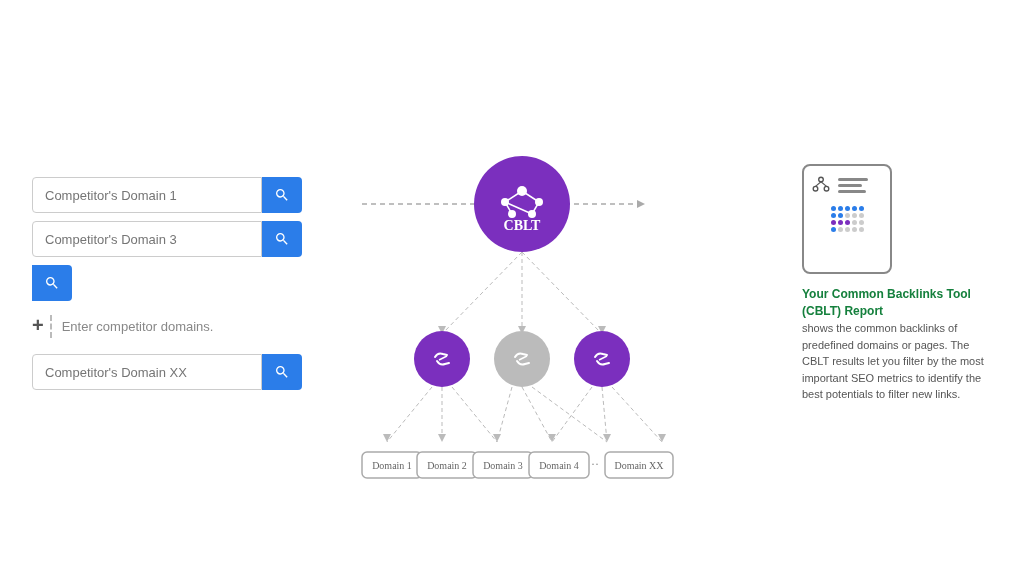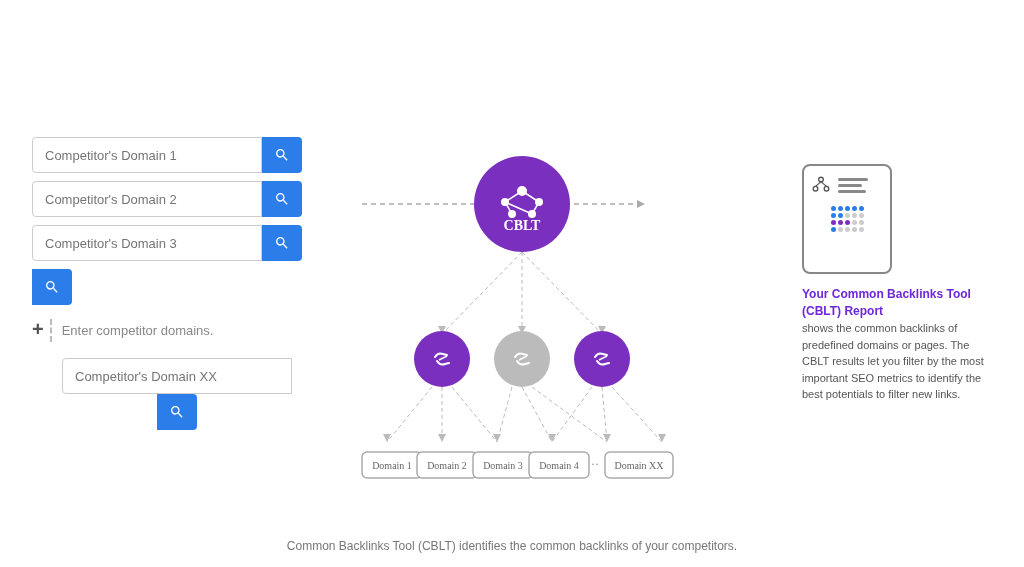--- a/index.html
+++ b/index.html
@@ -71,21 +71,20 @@
     }
 
     .search-icon-svg {
       width: 16px;
       height: 16px;
       fill: white;
     }
 
     .last-input-row {
       margin-top: 4px;
-      flex-direction: column;
     }
 
     
     .center-diagram {
       flex: 1;
       display: flex;
       align-items: center;
       justify-content: center;
       position: relative;
       height: 480px;
@@ -154,21 +153,21 @@
       border-radius: 50%;
     }
 
     .dot-blue { background: #2b7de9; }
     .dot-purple { background: #7b2fbe; }
     .dot-gray { background: #ccc; }
 
     .report-title {
       font-size: 12px;
       font-weight: bold;
-      color: #6d28d9;
+      color: #15803d;
       line-height: 1.4;
     }
 
     .report-description {
       font-size: 11px;
       color: #555;
       line-height: 1.5;
     }
 
     
@@ -185,28 +184,20 @@
   </style>
 </head>
 <body>
 
 <div class="main-container">
   <div class="content-area">
 
     <div class="left-column">
       <div class="input-row">
         <input class="domain-input" type="text" placeholder="Competitor's Domain 1" style="">
-        <button class="search-btn">
-          <svg class="search-icon-svg" viewBox="0 0 24 24">
-              <path d="M15.5 14h-.79l-.28-.27A6.471 6.471 0 0 0 16 9.5 6.5 6.5 0 1 0 9.5 16c1.61 0 3.09-.59 4.23-1.57l.27.28v.79l5 4.99L20.49 19l-4.99-5zm-6 0C7.01 14 5 11.99 5 9.5S7.01 5 9.5 5 14 7.01 14 9.5 11.99 14 9.5 14z"></path>
-            </svg>
-        </button>
-      </div>
-      <div class="input-row">
-        <input class="domain-input" type="text" placeholder="Competitor's Domain 2" style="">
         <button class="search-btn">
           <svg class="search-icon-svg" viewBox="0 0 24 24">
               <path d="M15.5 14h-.79l-.28-.27A6.471 6.471 0 0 0 16 9.5 6.5 6.5 0 1 0 9.5 16c1.61 0 3.09-.59 4.23-1.57l.27.28v.79l5 4.99L20.49 19l-4.99-5zm-6 0C7.01 14 5 11.99 5 9.5S7.01 5 9.5 5 14 7.01 14 9.5 11.99 14 9.5 14z"></path>
             </svg>
         </button>
       </div>
       <div class="input-row">
         <input class="domain-input" type="text" placeholder="Competitor's Domain 3" style="">
         <button class="search-btn">
           <svg class="search-icon-svg" viewBox="0 0 24 24">
@@ -374,14 +365,13 @@
           </div>
         </div>
       </div>
 
       <div class="report-title">Your Common Backlinks Tool (CBLT) Report</div>
       <div class="report-description">shows the common backlinks of predefined domains or pages. The CBLT results let you filter by the most important SEO metrics to identify the best potentials to filter new links.</div>
     </div>
 
   </div>
 
-  <div class="bottom-caption">Common Backlinks Tool (CBLT) identifies the common backlinks of your competitors.</div>
 </div>
 
 </body></html>

